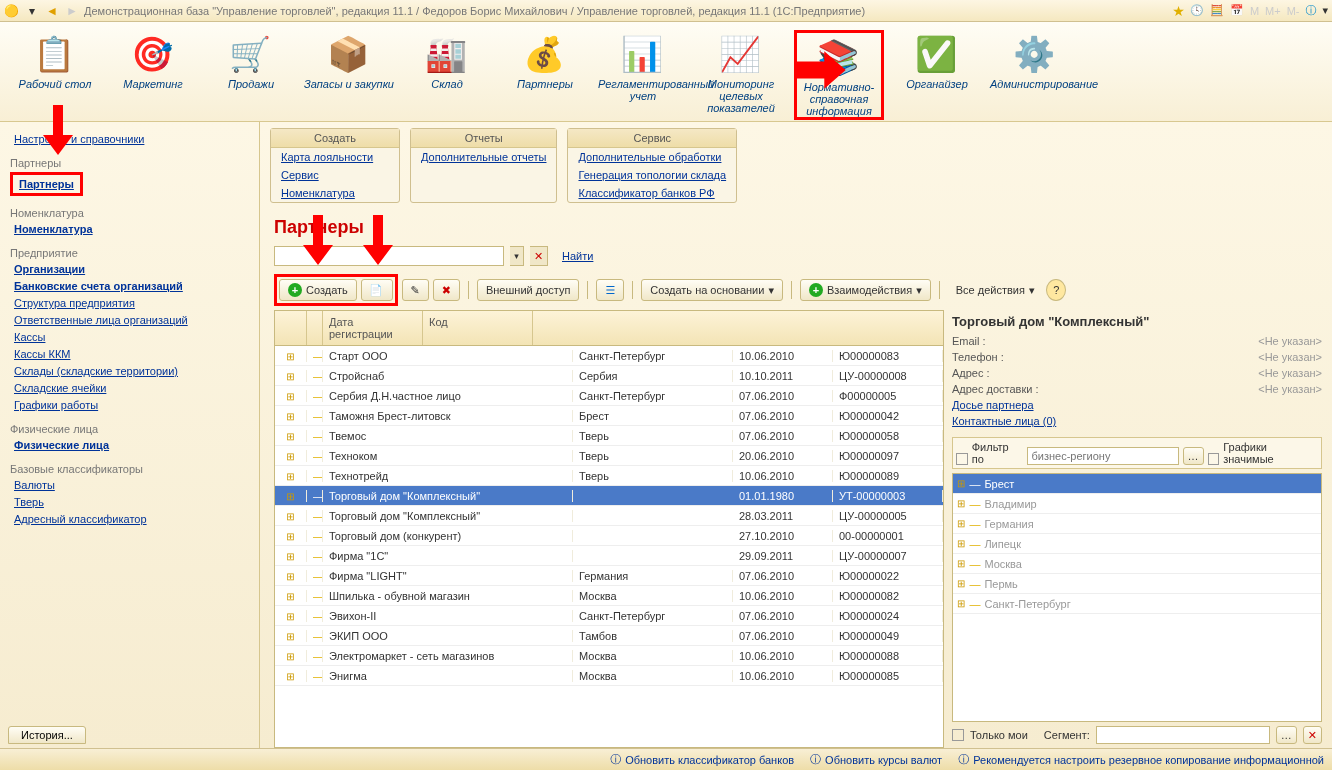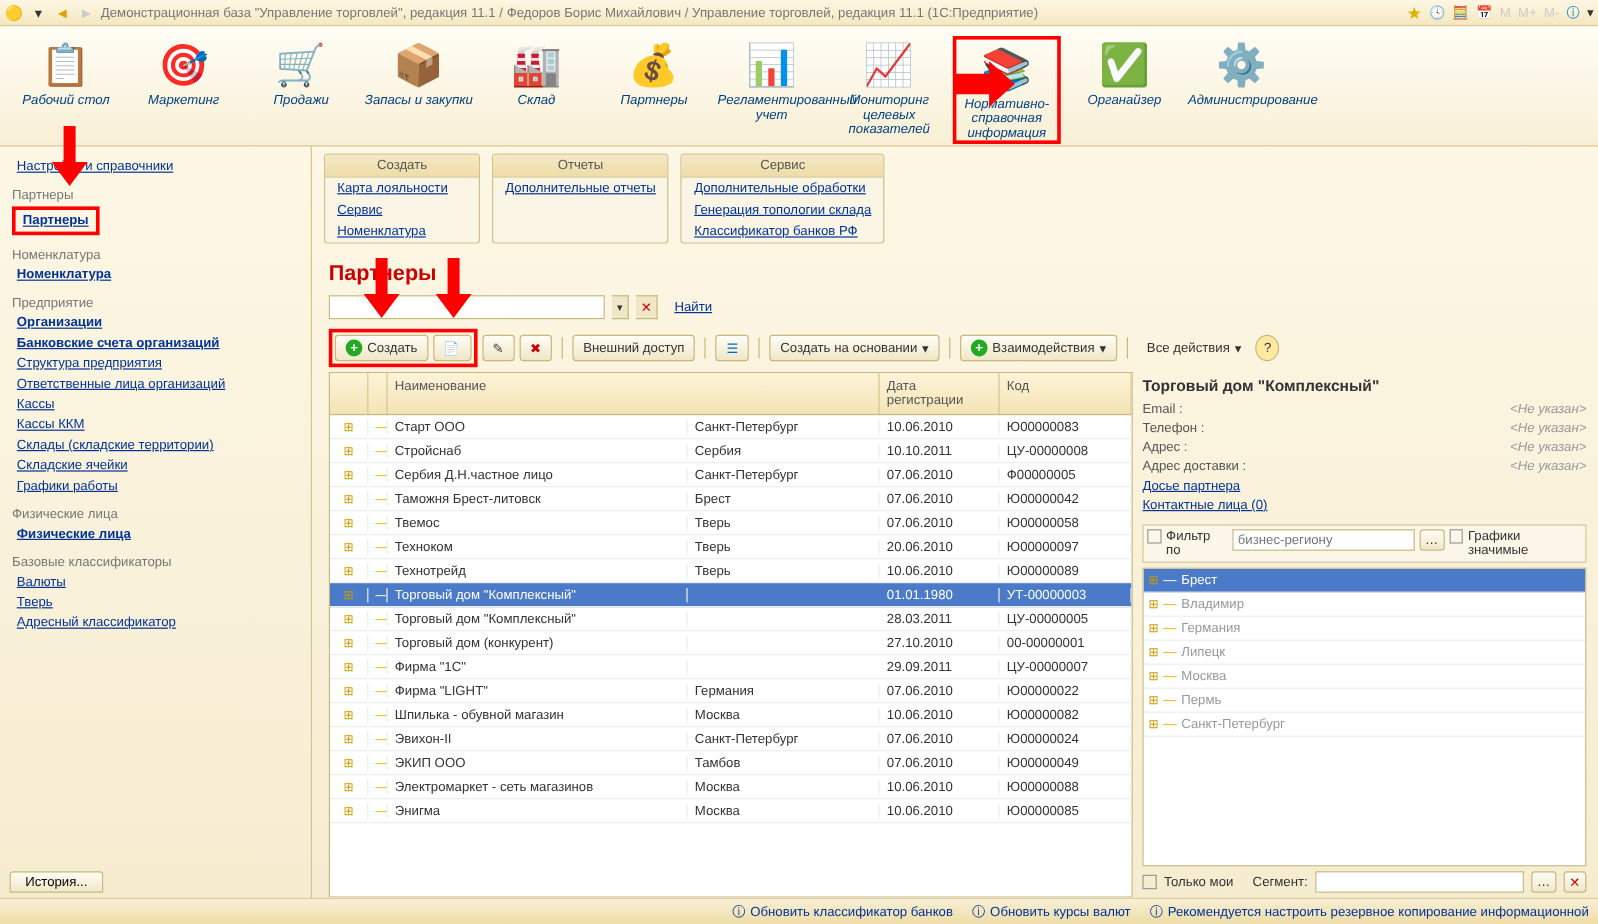--- a/index.html
+++ b/index.html
@@ -41,23 +41,23 @@
 .grid-body { flex:1; overflow-y:auto; }
 .gr { display:flex; border-bottom:1px solid #eee; height:20px; align-items:center; }
 .gr.sel { background:#4a7ac8; color:#fff; }
 .gr .gc { padding:0 6px; border-right:1px solid #f0ecdc; overflow:hidden; white-space:nowrap; font-size:11px;}
 .c0{width:32px;text-align:center;} .c1{width:16px;} .c2{flex:1;} .c3{width:160px;} .c4{width:100px;} .c5{width:110px;}
 .tree-ic{color:#c90;font-size:10px;}
 .side-panel { width:380px; padding:0 10px 0 0; display:flex; flex-direction:column; }
 .side-panel h3{ font-size:13px; font-weight:bold; color:#333; padding:4px 0;}
 .detail-row{display:flex; padding:2px 0;}
 .detail-row .lbl{flex:1; color:#555;}
-.detail-row .val{color:#999;font-style:italic;}
+.detail-row .val{color:#999;}
 .link{color:#003399; text-decoration:underline; cursor:pointer; padding:2px 0; display:block;}
-.filter-row{display:flex;align-items:flex-start;gap:4px;margin-top:8px;border:1px solid #d6c68e;padding:3px;background:#fcf7e8;}
+.filter-row{display:flex;align-items:flex-end;gap:4px;margin-top:8px;border:1px solid #d6c68e;padding:3px;background:#fcf7e8;}
 .filter-row input[type=text]{flex:1;border:1px solid #c8b97f;height:18px;padding:0 4px;background:#fff;color:#999;}
 .region-list{border:1px solid #c8b97f;background:#fff;margin-top:4px;flex:1;overflow-y:auto;}
 .rl-row{display:flex;align-items:center;height:20px;border-bottom:1px solid #eee;padding:0 4px;gap:4px;}
 .rl-row.sel{background:#4a7ac8;color:#fff;}
 .bottom-filter{display:flex;align-items:center;gap:6px;padding:4px 0;}
 .statusbar{height:22px;background:linear-gradient(#f8efd5,#eedda8);border-top:1px solid #d0c090;display:flex;align-items:center;padding:0 8px;gap:16px;color:#003399;font-size:11px;}
 .statusbar .sb-item{display:flex;align-items:center;gap:4px;cursor:pointer;}
 .history-btn{position:absolute;left:8px;bottom:26px;border:1px solid #c8b97f;background:linear-gradient(#fffdf5,#f0e7c8);padding:2px 12px;border-radius:3px 3px 0 0;cursor:pointer;}
 .red-arrow{position:absolute;width:60px;height:60px;pointer-events:none;}
 .red-arrow svg{width:100%;height:100%;}
@@ -234,21 +234,20 @@
       <span class="vsep"></span>
       <span class="btn" style="border:none;background:none"><span>Все действия</span> ▾</span>
       <span class="btn" style="border-radius:50%;width:20px;padding:0;justify-content:center;background:#ffe8a0">?</span>
     </div>
 
     <div class="table-wrap">
       <div class="grid">
         <div class="grid-head">
           <div class="gh c0"></div>
             <div class="gh c1"></div>
-          <div class="gh c2">Наименование</div>
           <div class="gh c4">Дата регистрации</div>
           <div class="gh c5">Код</div>
         </div>
         <div class="grid-body" id="gbody">
             <div class="gr">
               <div class="gc c0"><span class="tree-ic">⊞</span></div>
               <div class="gc c1"><span style="color:#e0b000">—</span></div>
               <div class="gc c2">Старт ООО</div>
               <div class="gc c3">Санкт-Петербург</div>
               <div class="gc c4">10.06.2010</div>

